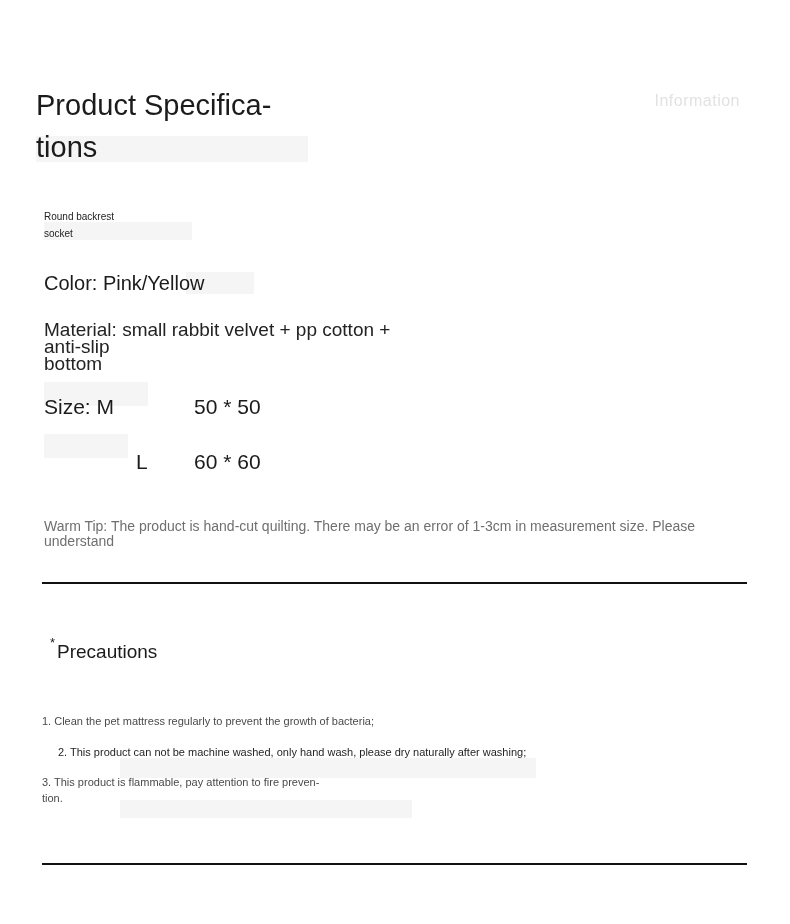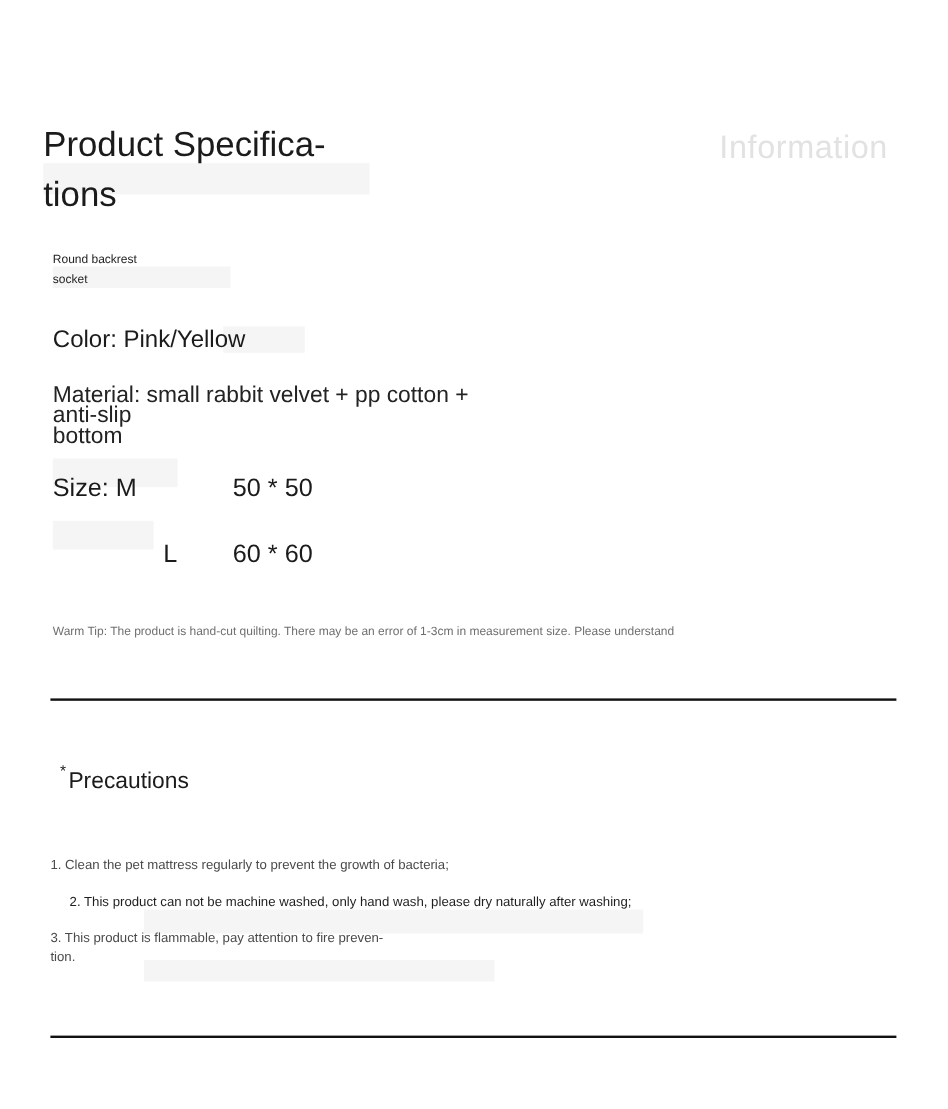--- a/index.html
+++ b/index.html
@@ -19,37 +19,37 @@
     position: relative;
     width: 790px;
     height: 924px;
     box-sizing: border-box;
   }
 
   
   .header {
     position: absolute;
     left: 36px;
-    top: 100px;
+    top: 84px;
     width: 718px;
   }
   .spec-title {
     font-size: 29px;
     line-height: 42px;
     font-weight: 400;
     color: #1b1b1b;
     letter-spacing: 0px;
     width: 290px;
     word-break: break-word;
   }
   .info-word {
     position: absolute;
     right: 14px;
     top: 8px;
-    font-size: 27px;
+    font-size: 16px;
     color: #e2e2e2;
     letter-spacing: 0.5px;
     font-weight: 400;
   }
 
   
   .spec-block {
     position: absolute;
     left: 44px;
     top: 208px;
@@ -96,21 +96,21 @@
     box-sizing: border-box;
   }
   .size-value {
     display: inline-block;
   }
 
   .warm-tip {
     position: absolute;
     left: 44px;
     top: 519px;
-    font-size: 10px;
+    font-size: 14px;
     line-height: 15px;
     color: #6f6f6f;
     width: 700px;
   }
 
   
   .rule {
     position: absolute;
     left: 42px;
     width: 705px;

